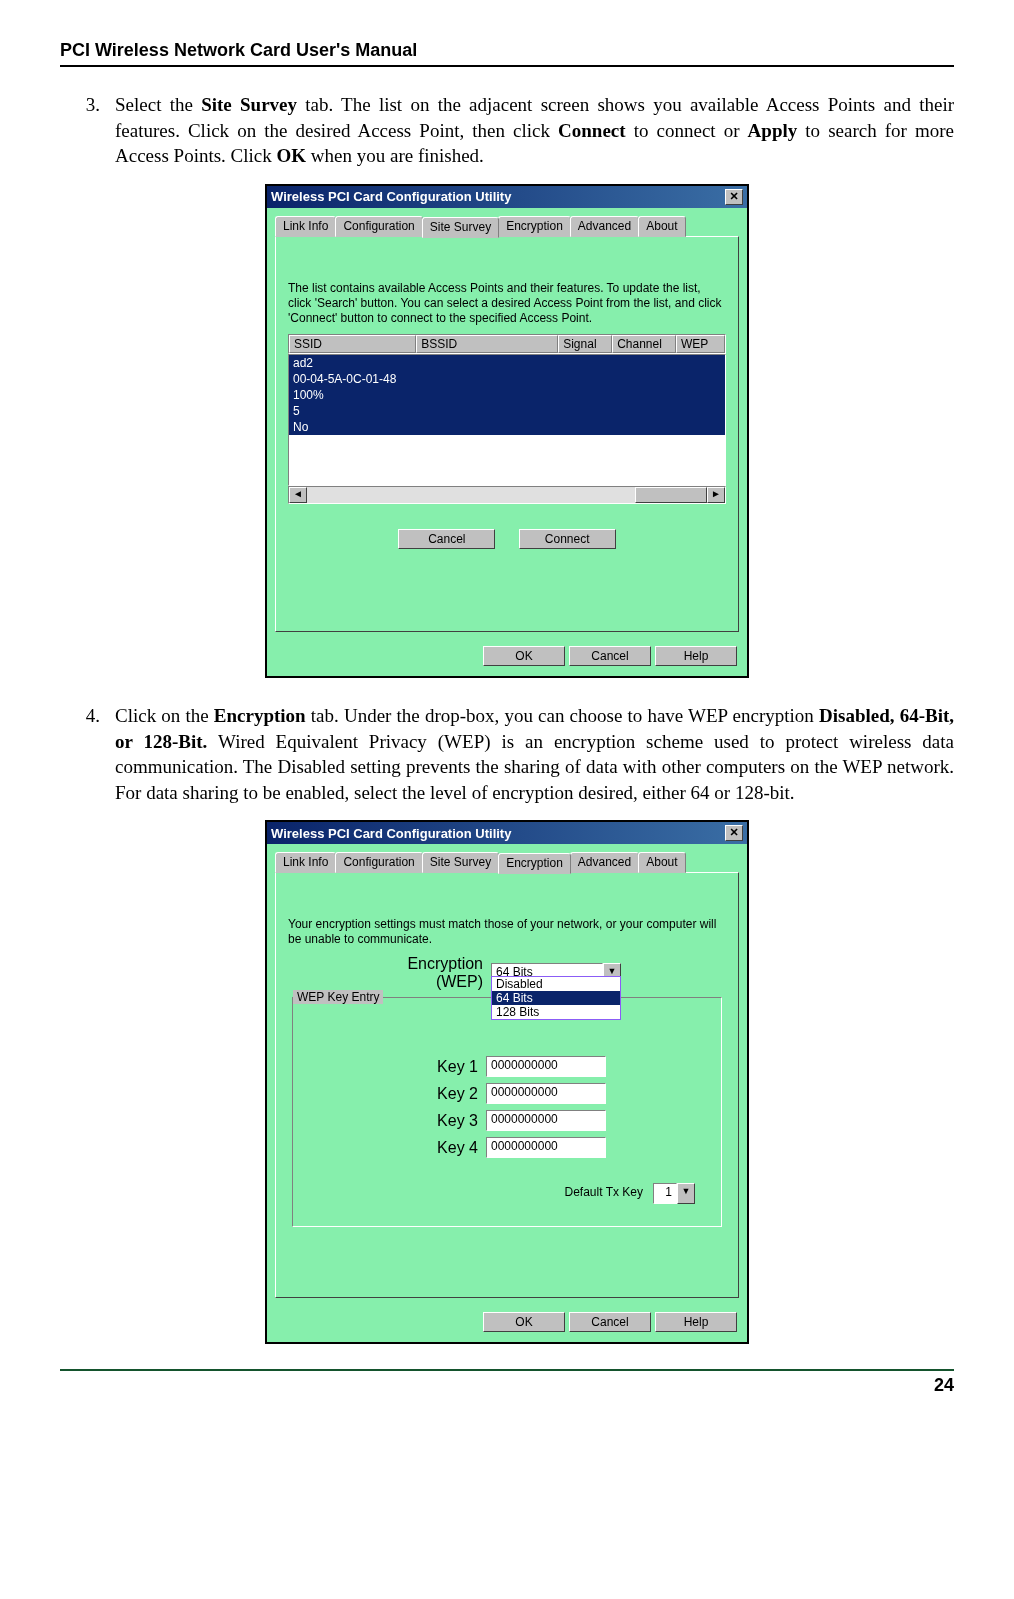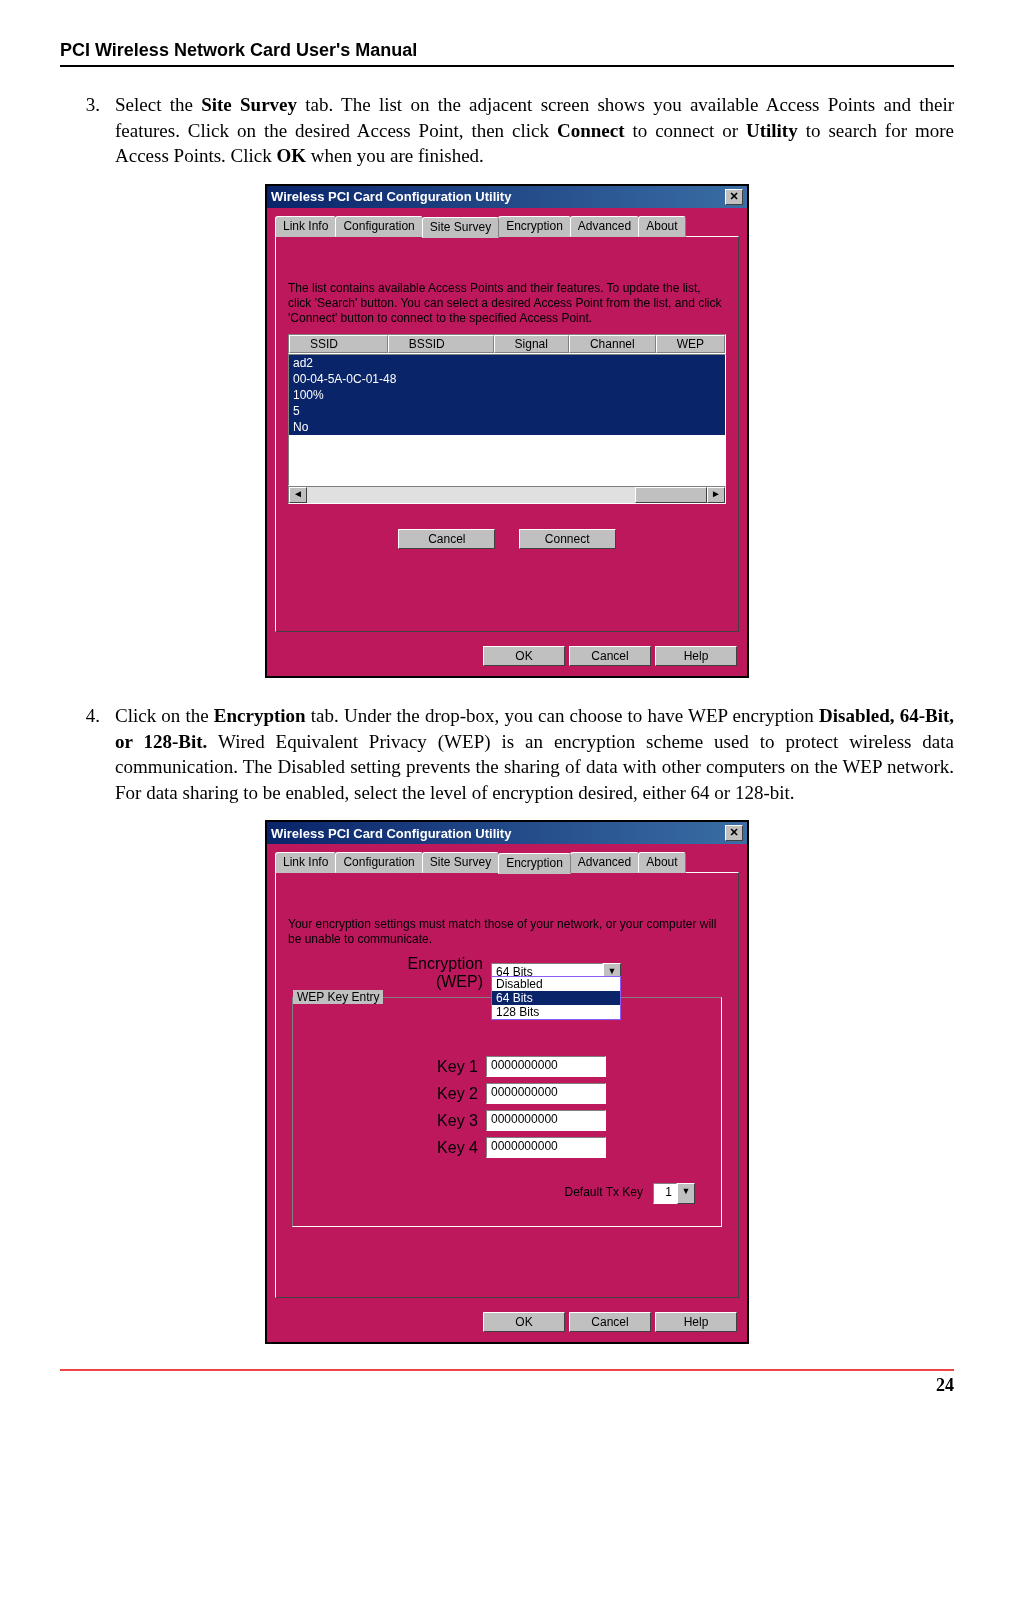--- a/index.html
+++ b/index.html
@@ -35,21 +35,21 @@
       text-align: justify;
     }
     .dialog-wrap {
       text-align: center;
       margin: 15px 0 25px 0;
     }
     .dialog {
       display: inline-block;
       width: 480px;
       border: 2px solid black;
-      background: #be185d;
+      background: #86efac;
       font-family: "MS Sans Serif", Tahoma, Arial, sans-serif;
       font-size: 13px;
       text-align: left;
     }
     .titlebar {
       background: linear-gradient(to right, #0a246a, #3a6ea5);
       color: white;
       padding: 3px 4px;
       display: flex;
       justify-content: space-between;
@@ -107,21 +107,21 @@
     }
     .listheader {
       display: flex;
       border: 1px solid;
       border-color: #808080 #fff #fff #808080;
       background: #c0c0c0;
     }
     .listheader .col {
       border: 1px solid;
       border-color: #fff #808080 #808080 #fff;
-      padding: 1px 20px;
+      padding: 1px 4px;
       font-size: 12px;
     }
     .c-ssid { width: 120px; }
     .c-bssid { width: 135px; }
     .c-signal { width: 45px; }
     .c-channel { width: 55px; }
     .c-wep { width: 40px; }
     .listbody {
       background: white;
       border: 1px solid;
@@ -250,39 +250,39 @@
       margin: 25px 20px 16px 0;
       font-size: 12px;
     }
     .txrow .combo { width: 42px; }
     .btnrow2 {
       text-align: center;
       margin-top: 8px;
     }
     .btnrow2 .winbtn { width: 100px; margin: 0 2px; }
     .footer {
-      border-top: 2px solid #ef4444;
+      border-top: 2px solid #14532d;
       margin-top: 20px;
       text-align: right;
-      font-family: Liberation Serif, serif;
+      font-family: Liberation Sans, sans-serif;
       font-weight: bold;
       font-size: 18px;
       padding-top: 4px;
     }
     b { font-weight: bold; }
   </style>
 </head>
 <body>
 
 <div class="header">PCI Wireless Network Card User's Manual</div>
 
 <div class="step">
   <div class="step-num">3.</div>
   <div class="step-body">
-    <span>Select the </span><b>Site Survey</b><span> tab. The list on the adjacent screen shows you available Access Points and their features. Click on the desired Access Point, then click </span><b>Connect</b><span> to connect or </span><b>Utility</b><span> to search for more Access Points. Click </span><b>OK</b><span> when you are finished.</span>
+    <span>Select the </span><b>Site Survey</b><span> tab. The list on the adjacent screen shows you available Access Points and their features. Click on the desired Access Point, then click </span><b>Connect</b><span> to connect or </span><b>Apply</b><span> to search for more Access Points. Click </span><b>OK</b><span> when you are finished.</span>
   </div>
 </div>
 
 <div class="dialog-wrap">
   <div class="dialog">
     <div class="titlebar">
       <span>Wireless PCI Card Configuration Utility</span>
       <span class="closebox">✕</span>
     </div>
     <div class="tabs">

